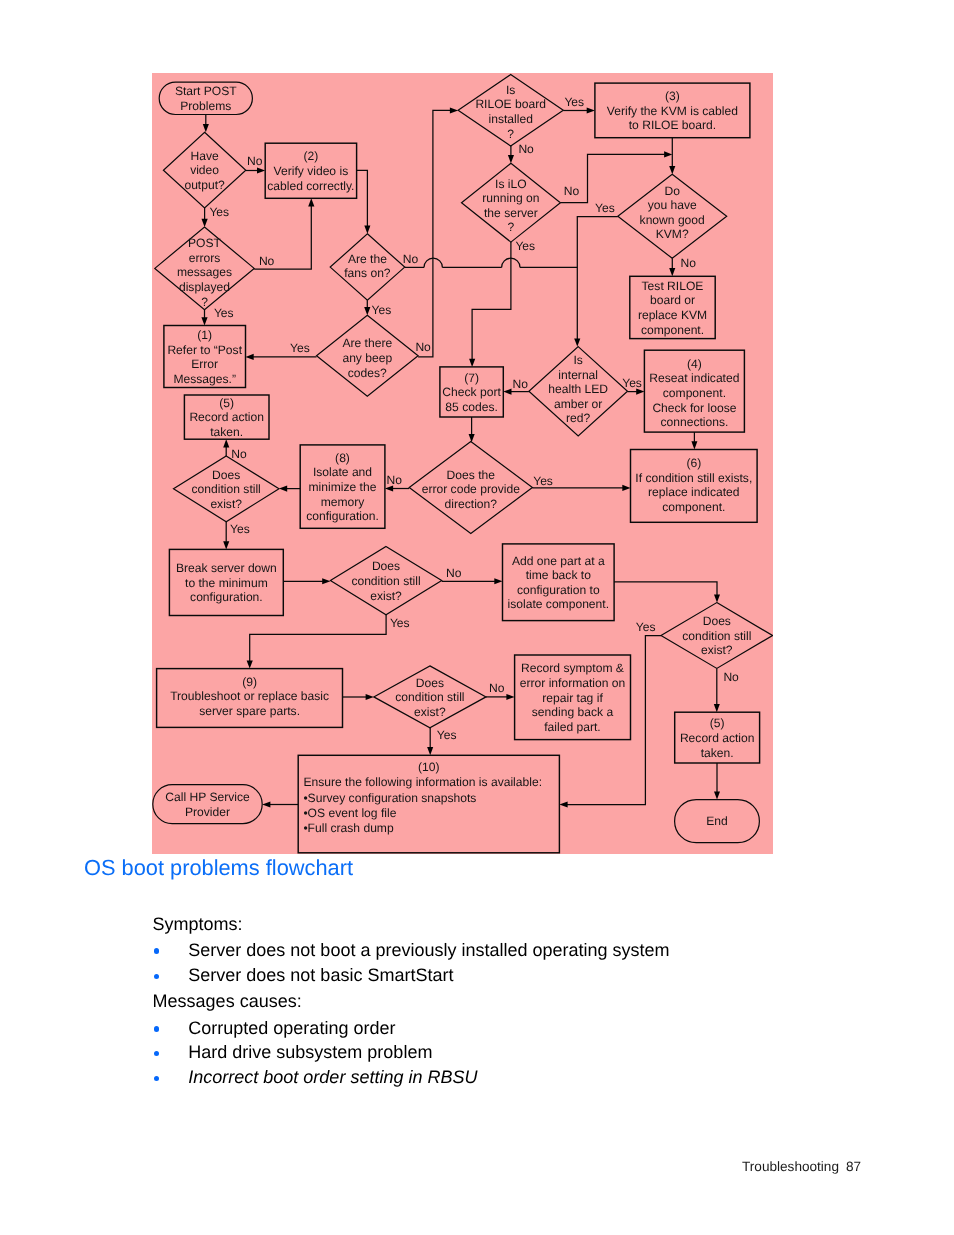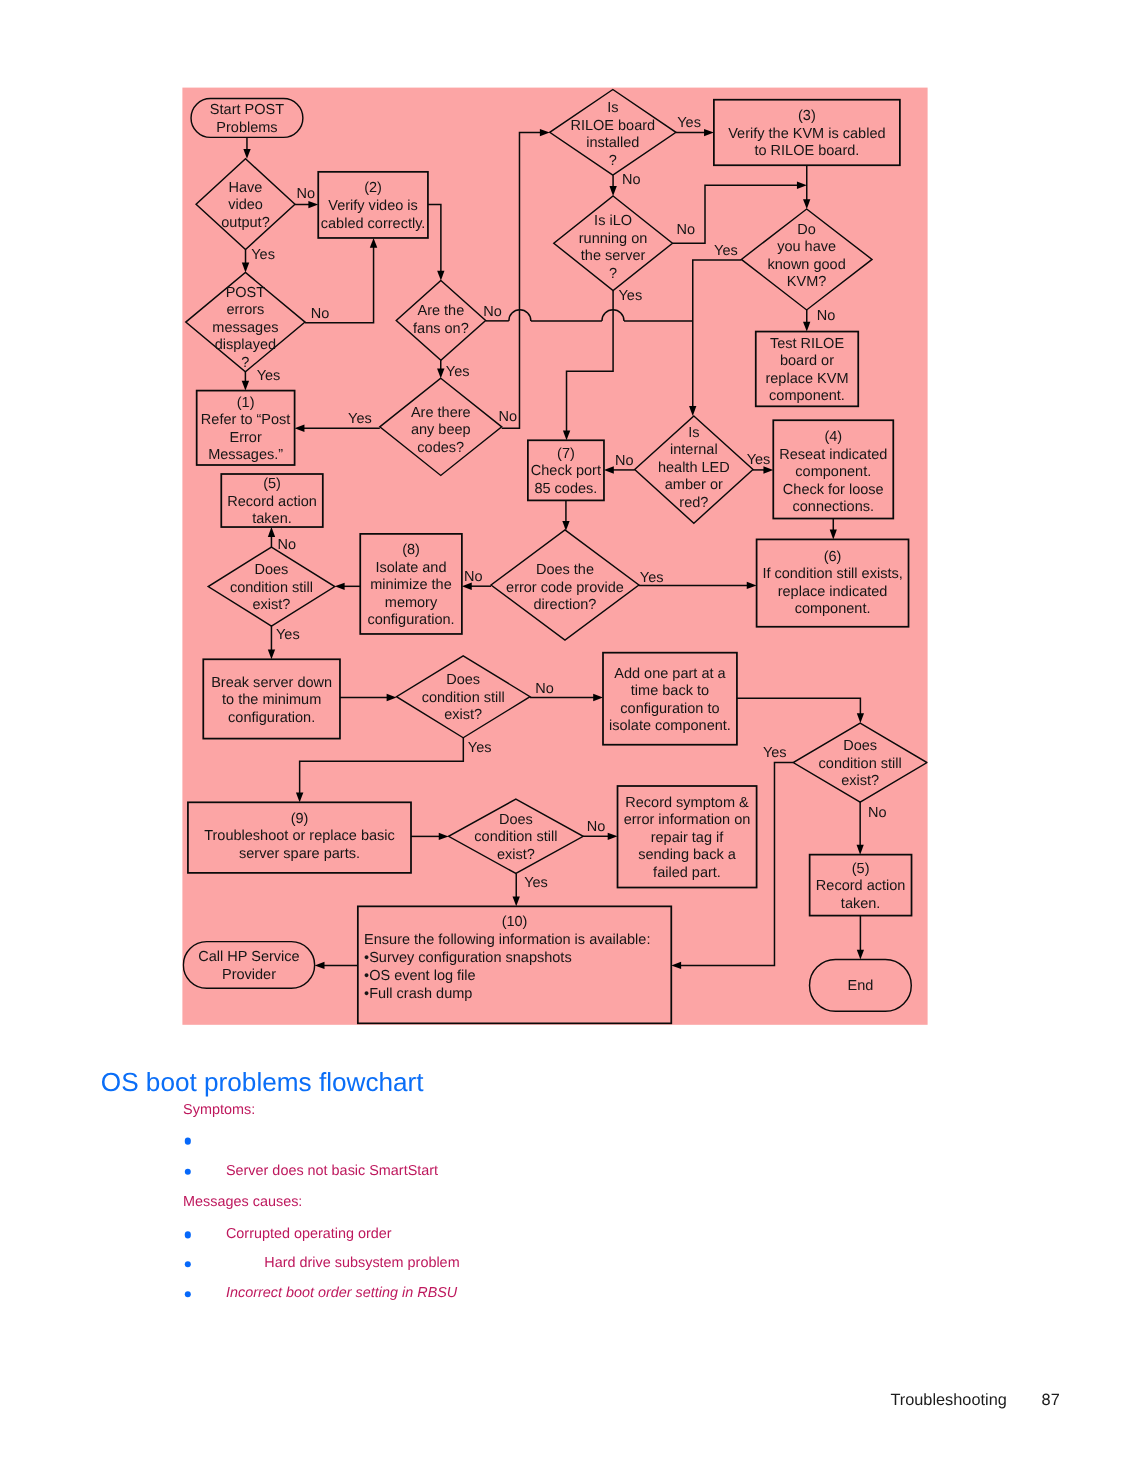--- a/index.html
+++ b/index.html
@@ -7,25 +7,25 @@
   body{width:954px;height:1235px;font-family:"Liberation Sans",sans-serif;position:relative;overflow:hidden;-webkit-font-smoothing:antialiased;text-rendering:geometricPrecision;}
   .page{position:absolute;left:0;top:0;width:954px;height:1235px;background:#ffffff;transform:translateZ(0);will-change:transform;}
   #flowwrap{position:absolute;left:152px;top:73px;width:621px;height:781px;background:#fca5a5;}
   #flowsvg{display:block;width:621px;height:781px;}
   #flowsvg text{font-family:"Liberation Sans",sans-serif;font-size:12.1px;fill:#151515;}
   #flowsvg .elbl{font-size:12.1px;fill:#151515;}
   #flowsvg .shape{fill:none;stroke:#0a0a0a;stroke-width:1.2;}
   #flowsvg .box{fill:none;stroke:#0a0a0a;stroke-width:1.45;}
   #flowsvg .ln{stroke:#0a0a0a;stroke-width:1.25;fill:none;}
   #flowsvg .ah{fill:#000000;}
-  h1.heading{position:absolute;left:84px;top:891px;margin:0;font-weight:400;font-size:21.8px;line-height:21.8px;color:#0a6ef7;white-space:nowrap;}
-  .txt{position:absolute;font-size:12px;color:#be185d;line-height:15.1px;white-space:nowrap;}
+  h1.heading{position:absolute;left:84px;top:857px;margin:0;font-weight:400;font-size:21.8px;line-height:21.8px;color:#0a6ef7;white-space:nowrap;}
+  .txt{position:absolute;font-size:18px;color:#000000;line-height:15.1px;white-space:nowrap;}
   .bullet{position:absolute;width:5.2px;height:5.2px;border-radius:50%;background:#0668fa;}
   .footer{position:absolute;left:742px;top:1160px;font-size:13.6px;color:#1c1c1c;white-space:nowrap;line-height:13.6px;}
-  .footer .pg{margin-left:29px;}
+  .footer .pg{margin-left:7px;}
 </style>
 </head>
 <body>
 
 <div class="page">
 
   <div id="flowwrap">
     <svg id="flowsvg" viewBox="0 0 621 781">
       <g>
       <path class="ln" d="M 53.8 41.5 L 53.8 51.7"></path>
@@ -276,27 +276,28 @@
       <text class="elbl" x="337.0" y="619.2" text-anchor="start">No</text>
       <text class="elbl" x="284.8" y="666.3" text-anchor="start">Yes</text>
       </g>
     </svg>
   </div>
 
   <h1 class="heading">OS boot problems flowchart</h1>
 
   <div class="txt" style="left:152.6px;top:916.9px;">Symptoms:</div>
   <span class="bullet" style="left:153.8px;top:948.4px;"></span>
+  <div class="txt" style="left:188.3px;top:942.7px;">Server does not boot a previously installed operating system</div>
   <span class="bullet" style="left:153.8px;top:973.7px;"></span>
   <div class="txt" style="left:188.3px;top:968.0px;">Server does not basic SmartStart</div>
   <div class="txt" style="left:152.6px;top:994.4px;">Messages causes:</div>
   <span class="bullet" style="left:153.8px;top:1026.4px;"></span>
   <div class="txt" style="left:188.3px;top:1020.7px;">Corrupted operating order</div>
   <span class="bullet" style="left:153.8px;top:1050.8px;"></span>
-  <div class="txt" style="left:188.3px;top:1045.1px;margin-left:32px;">Hard drive subsystem problem</div>
+  <div class="txt" style="left:188.3px;top:1045.1px;">Hard drive subsystem problem</div>
   <span class="bullet" style="left:153.8px;top:1076.1px;"></span>
   <div class="txt" style="left:188.3px;top:1070.4px;font-style:italic;">Incorrect boot order setting in RBSU</div>
 
   <div class="footer">
     <span>Troubleshooting</span><span class="pg">87</span>
   </div>
 
 </div>
 
 </body></html>

